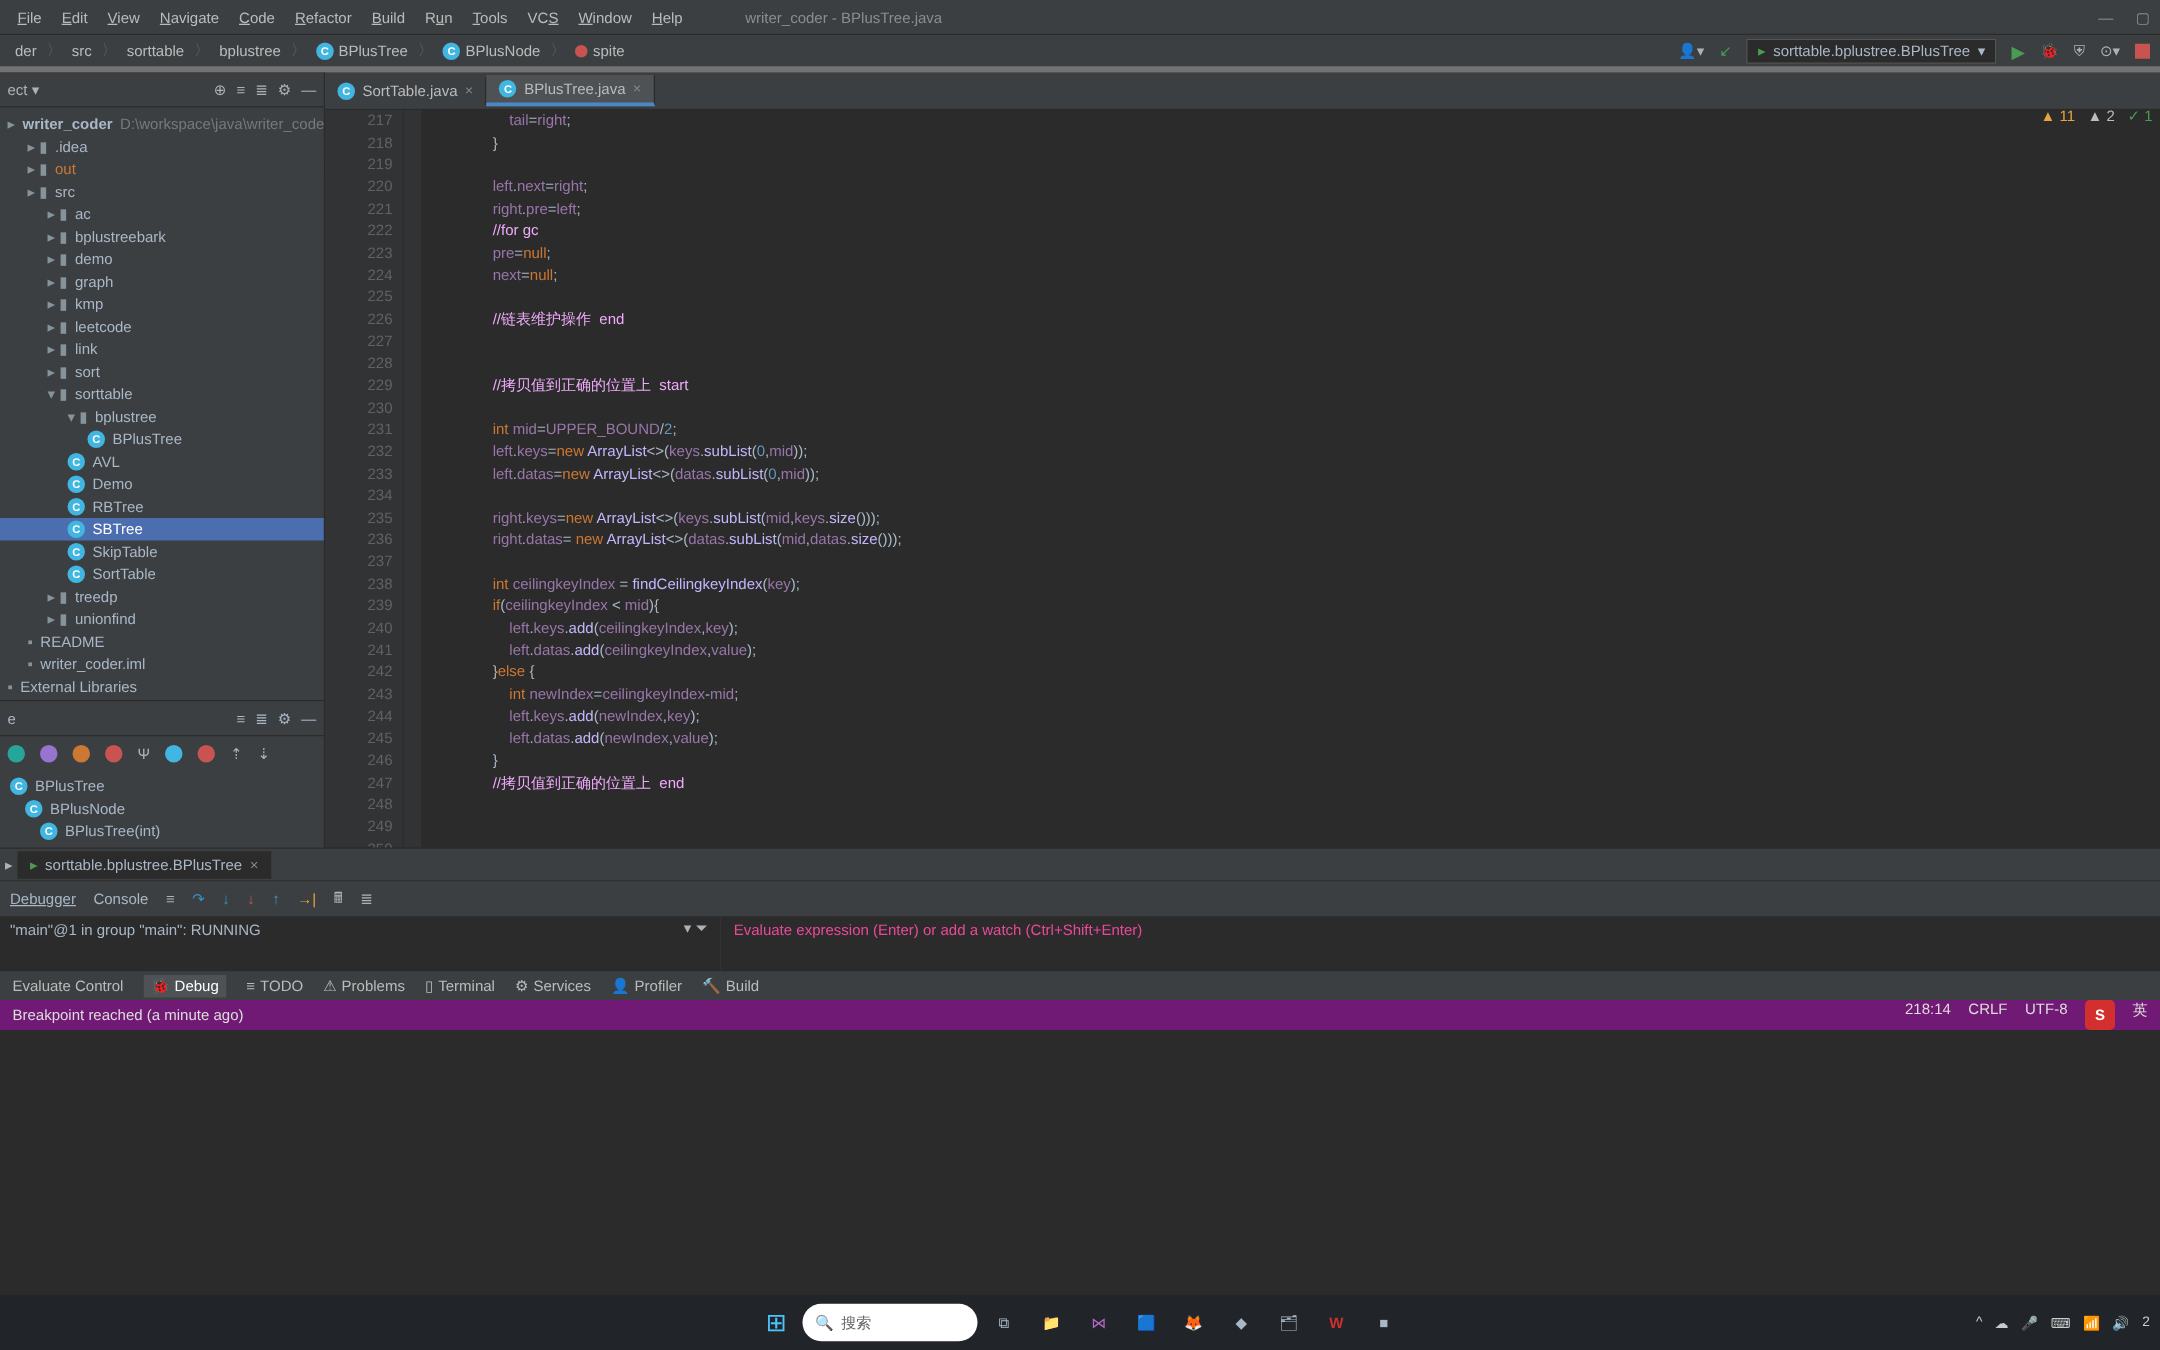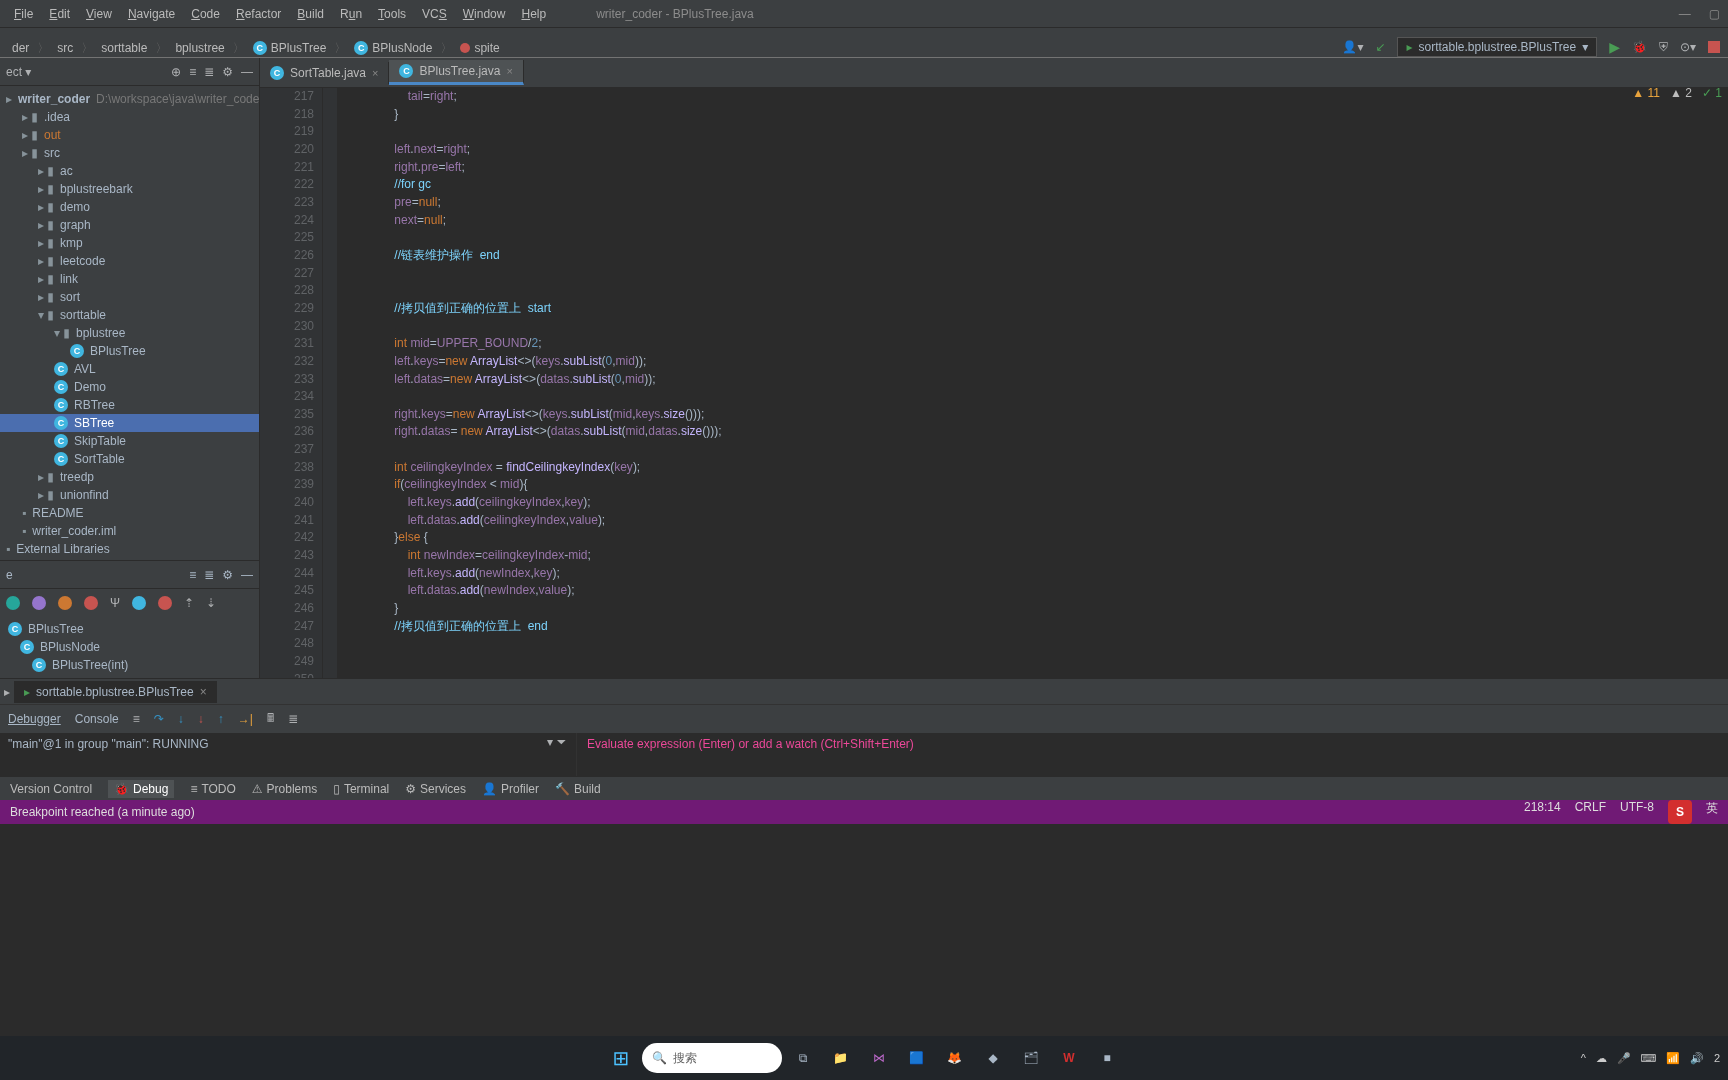--- a/index.html
+++ b/index.html
@@ -2,21 +2,21 @@
 <html><head>
 <meta charset="utf-8">
 <style>
 * { margin:0; padding:0; box-sizing:border-box; font-family:"Segoe UI",Arial,sans-serif; }
 body { background:#2b2b2b; color:#a9b7c6; font-size:12px; width:1728px; height:1080px; overflow:hidden; position:relative; }
 .menubar { height:28px; background:#3c3f41; display:flex; align-items:center; padding:0 8px; gap:4px; border-bottom:1px solid #2b2b2b; }
 .menubar .menu-item { padding:2px 6px; color:#bbb; cursor:pointer; }
 .menubar .u { text-decoration:underline; }
 .menubar .title { margin-left:40px; color:#8c8c8c; }
 .menubar .win-ctrl { margin-left:auto; display:flex; gap:18px; color:#8c8c8c; }
-.navbar { height:30px; background:#3c3f41; display:flex; align-items:flex-end; padding:0 8px; gap:4px; border-bottom:1px solid #737373; }
+.navbar { height:30px; background:#3c3f41; display:flex; align-items:center; padding:0 8px; gap:4px; border-bottom:5px solid #737373; }
 .crumb { color:#bbb; padding:2px 4px; display:flex; align-items:center; gap:4px; }
 .chev { color:#666; }
 .nav-right { margin-left:auto; display:flex; align-items:center; gap:12px; }
 .run-config { background:#2b2b2b; border:1px solid #555; padding:2px 8px; display:flex; align-items:center; gap:6px; }
 .icon-circle { width:10px; height:10px; border-radius:50%; display:inline-block; }
 .ic-red   { background:#c75450; width:12px; height:12px; display:inline-block; }
 .play-icon { color:#499c54; font-size:14px; }
 .bug-icon { color:#499c54; }
 .main { display:flex; height:620px; }
 .sidebar { width:260px; background:#3c3f41; border-right:1px solid #2b2b2b; display:flex; flex-direction:column; }
@@ -43,21 +43,21 @@
 .warn-t { color:#e8a33d; }
 .weak-t { color:#bdbdbd; }
 .ok-t { color:#499c54; }
 .code-area { flex:1; display:flex; font-family:"JetBrains Mono","Consolas",monospace; font-size:12px; line-height:17.65px; overflow:hidden; position:relative; }
 .gutter { width:63px; background:#313335; text-align:right; padding:0 8px; color:#606366; border-right:1px solid #2b2b2b; }
 .fold-col { width:14px; background:#313335; }
 .code { flex:1; white-space:pre; padding-left:4px; color:#a9b7c6; overflow:auto; }
 .kw { color:#cc7832; }
 .fld { color:#9876aa; }
 .num { color:#6897bb; }
-.cmt { color:#7dd3fc; }
+.cmt { color:#f0abfc; }
 .fn { color:#c4b5fd; }
 .bottom-tabs { height:26px; background:#3c3f41; display:flex; align-items:center; gap:4px; border-top:1px solid #2b2b2b; padding:0 4px; }
 .b-tab { padding:4px 10px; display:flex; align-items:center; gap:6px; cursor:pointer; }
 .b-tab.active { background:#2b2b2b; }
 .b-tab .close { color:#888; }
 .debug-pane { height:72px; background:#2b2b2b; border-top:1px solid #323232; display:flex; flex-direction:column; }
 .debug-toolbar { height:28px; background:#3c3f41; display:flex; align-items:center; gap:14px; padding:0 8px; }
 .debug-toolbar .icon { color:#afb1b3; }
 .debug-body { flex:1; display:flex; }
 .debug-left { width:576px; padding:4px 8px; position:relative; }
@@ -386,21 +386,21 @@
       <span style="position:absolute;right:10px;top:2px;color:#afb1b3">▾ ⏷</span>
     </div>
     <div class="debug-right">
       <span>Evaluate expression (Enter) or add a watch (Ctrl+Shift+Enter)</span>
     </div>
   </div>
 </div>
 
 <div class="tool-strip" id="tools-target">
     <span class="tool-item">
-      <span>Version Control</span>
+      <span>Evaluate Control</span>
     </span>
     <span class="tool-item active">
       <span>🐞</span> 
       <span>Debug</span>
     </span>
     <span class="tool-item">
       <span>≡</span> 
       <span>TODO</span>
     </span>
     <span class="tool-item">

